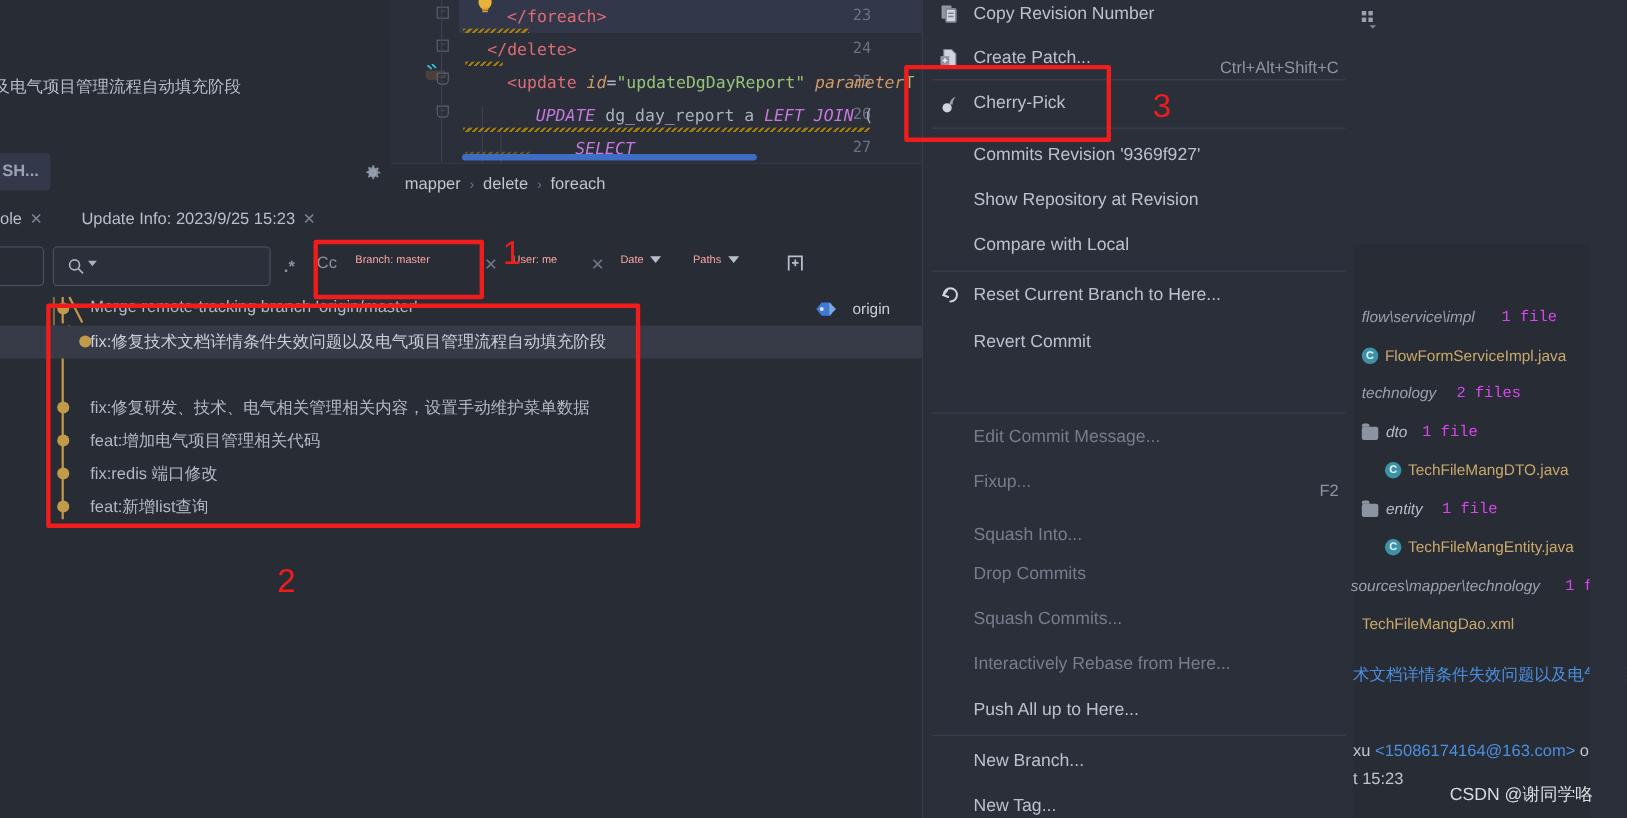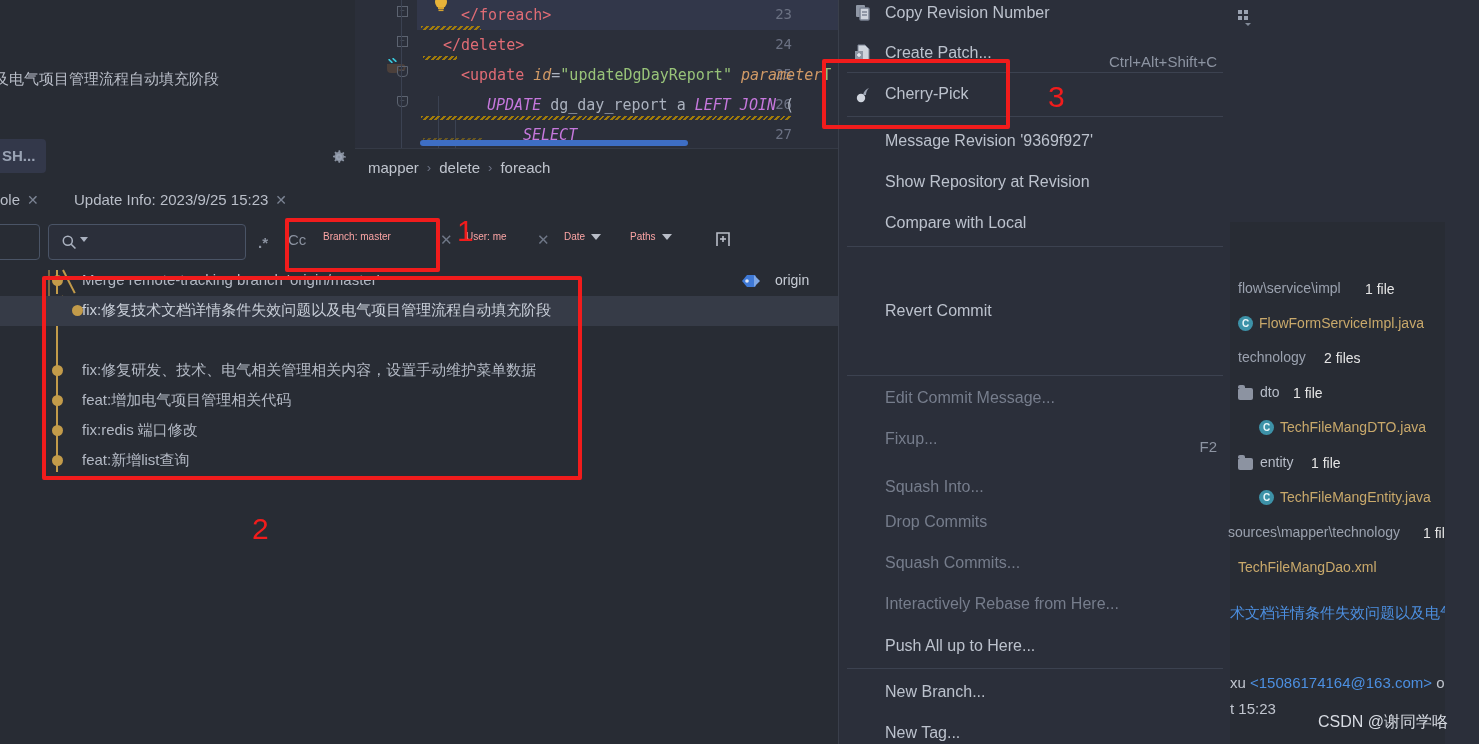--- a/index.html
+++ b/index.html
@@ -84,22 +84,22 @@
   .mi-shortcut{position:absolute;right:14px;top:11px;font-size:15px;color:#8d94a2;white-space:nowrap;margin-top:48px;}
   .mi-icon{position:absolute;left:14px;top:9px;width:22px;height:22px;}
   .menu-sep{position:absolute;left:8px;width:376px;height:1px;background:#3c4250;}
 
   
   #details-panel{left:1230px;top:0;width:249px;height:744px;background:#282c34;}
   #dp-top{position:absolute;left:0;top:0;width:249px;height:222px;background:#2b2f3a;}
   #dp-grid-icon{position:absolute;left:6px;top:8px;width:22px;height:22px;}
   .dp-row{position:absolute;left:0;width:249px;height:26px;}
   .dp-text{position:absolute;font-size:14px;white-space:nowrap;}
-  .dp-path{color:#9ba2af;}
-  .dp-count{color:#e5e5e5;}
+  .dp-path{color:#9ba2af;font-style:italic;}
+  .dp-count{color:#d946ef;font-family:Liberation Mono, monospace;}
   .dp-java{color:#c9a96b;}
   .dp-xml{color:#c9a96b;}
   .jicon{position:absolute;width:15px;height:15px;border-radius:50%;background:#3d92a8;color:#e8f6f9;font-size:10px;font-weight:bold;text-align:center;line-height:15px;font-family:"Liberation Sans",sans-serif;}
   .folder-icon{position:absolute;width:15px;height:12px;background:#8c93a1;border-radius:2px;}
   .folder-icon:before{content:"";position:absolute;left:0;top:-3px;width:7px;height:3px;background:#8c93a1;border-radius:2px 2px 0 0;}
   #dp-commit-msg{position:absolute;left:0;top:604px;font-size:15px;color:#4c8fe0;white-space:nowrap;}
   #dp-author{position:absolute;left:0;top:674px;font-size:15px;color:#c0c5ce;white-space:nowrap;}
   #dp-author .mail{color:#4c8fe0;}
   #dp-time{position:absolute;left:0;top:700px;font-size:15px;color:#c0c5ce;white-space:nowrap;}
   #watermark{position:absolute;left:1318px;top:712px;font-size:16px;color:#d8dce3;white-space:nowrap;}
@@ -310,31 +310,40 @@
         <circle cx="8" cy="14" r="4.2" fill="#cfd4dd"></circle>
         <path d="M10 11c1-4 3-6 6-7-2 2-3 4-3 7z" fill="#9aa2b1"></path>
       </svg>
     </span>
     <span class="mi-label">Cherry-Pick</span>
   </div>
 
   <div class="menu-sep" style="top:116px;"></div>
 
   <div class="menu-item" style="top:122px;">
-    <span class="mi-label">Message Revision '9369f927'</span>
+    <span class="mi-label">Commits Revision '9369f927'</span>
   </div>
   <div class="menu-item" style="top:163px;">
     <span class="mi-label">Show Repository at Revision</span>
   </div>
   <div class="menu-item" style="top:204px;">
     <span class="mi-label">Compare with Local</span>
   </div>
 
   <div class="menu-sep" style="top:246px;"></div>
 
+  <div class="menu-item" style="top:250px;">
+    <span class="mi-icon">
+      <svg width="20" height="20" viewBox="0 0 20 20" fill="none" stroke="#cfd4dd" stroke-width="1.8" stroke-linecap="round">
+        <path d="M5 9a6 6 0 116 6"></path>
+          <path d="M8 5L4.6 9.2 9 11"></path>
+      </svg>
+    </span>
+    <span class="mi-label">Reset Current Branch to Here...</span>
+  </div>
   <div class="menu-item" style="top:292px;">
     <span class="mi-label">Revert Commit</span>
   </div>
 
   <div class="menu-sep" style="top:375px;"></div>
 
   <div class="menu-item" style="top:379px;">
     <span class="mi-label disabled">Edit Commit Message...</span>
     <span class="mi-shortcut">F2</span>
   </div>

